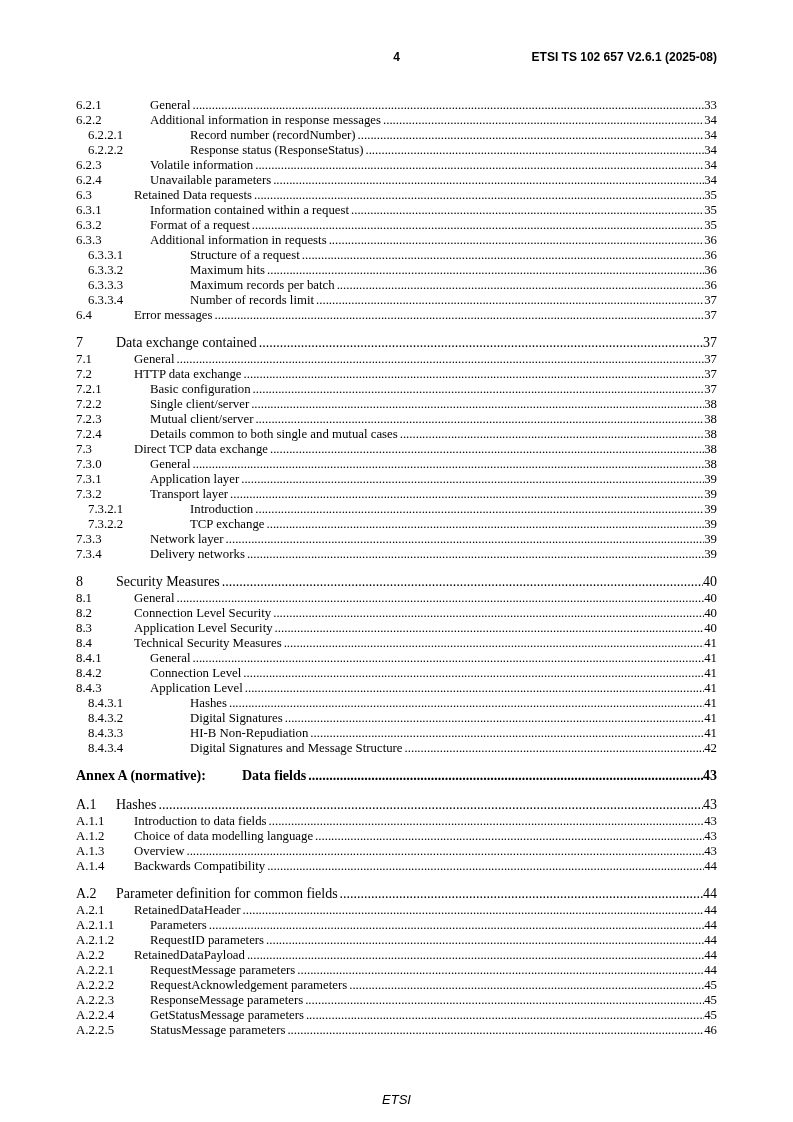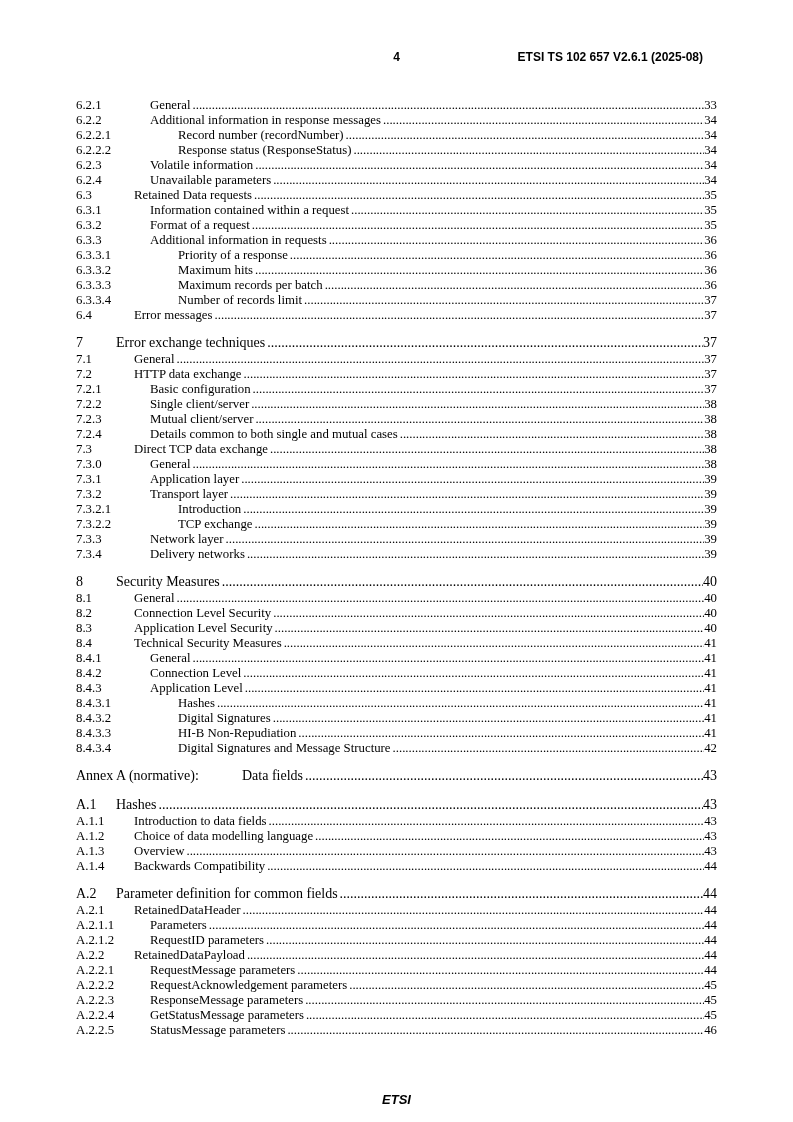--- a/index.html
+++ b/index.html
@@ -31,48 +31,48 @@
     font-weight: bold;
     font-size: 12px;
   }
   .header-page-num {
     position: absolute;
     left: 0; right: 0;
     text-align: center;
   }
   .header-doc-ref {
     position: absolute;
-    right: 14px;
+    right: 0;
     top: 0;
     white-space: nowrap;
     margin-left: 20px;
   }
   
   .toc-list { width: 100%; }
   .toc-line {
     display: flex;
     align-items: flex-end;
     font-size: 12.8px;
     line-height: 15px;
     white-space: nowrap;
   }
   .toc-line.space-before { margin-top: 10px; }
   .toc-line.lvl1, .toc-line.lvl0 {
     font-size: 14px;
     line-height: 19px;
   }
-  .toc-line.bold { font-weight: normal; }
+  .toc-line.bold { font-weight: bold; }
   .toc-num {
     flex: none;
     white-space: nowrap;
   }
   .lvl1 .toc-num { width: 40px; }
   .lvl2 .toc-num { width: 58px; }
   .lvl3 .toc-num { width: 74px; }
-  .lvl4 .toc-num { width: 102px; }
+  .lvl4 .toc-num { width: 102px; margin-left: 12px; }
   .lvl0 .toc-num { width: 166px; }
   .toc-title {
     flex: none;
     white-space: nowrap;
     padding-right: 2px;
   }
   .toc-dots {
     flex: 1 1 auto;
     overflow: hidden;
     white-space: nowrap;
@@ -86,21 +86,21 @@
     white-space: nowrap;
   }
   
   .footer {
     position: absolute;
     left: 0;
     width: 100%;
     top: 1092px;
     text-align: center;
     font-family: "Liberation Sans", "DejaVu Sans", sans-serif;
-    font-weight: bold;
+    font-weight: normal;
     font-style: italic;
     font-size: 13px;
   }
 </style>
 </head>
 <body>
 
 <div class="page-root">
 
   <div class="content">
@@ -167,21 +167,21 @@
           <span class="toc-page">35</span>
         </div>
         <div class="toc-line lvl3">
           <span class="toc-num">6.3.3</span>
           <span class="toc-title">Additional information in requests</span>
           <span class="toc-dots"></span>
           <span class="toc-page">36</span>
         </div>
         <div class="toc-line lvl4">
           <span class="toc-num">6.3.3.1</span>
-          <span class="toc-title">Priority of a response</span>
+          <span class="toc-title">Structure of a request</span>
           <span class="toc-dots"></span>
           <span class="toc-page">36</span>
         </div>
         <div class="toc-line lvl4">
           <span class="toc-num">6.3.3.2</span>
           <span class="toc-title">Maximum hits</span>
           <span class="toc-dots"></span>
           <span class="toc-page">36</span>
         </div>
         <div class="toc-line lvl4">
@@ -197,21 +197,21 @@
           <span class="toc-page">37</span>
         </div>
         <div class="toc-line lvl2">
           <span class="toc-num">6.4</span>
           <span class="toc-title">Error messages</span>
           <span class="toc-dots"></span>
           <span class="toc-page">37</span>
         </div>
         <div class="toc-line lvl1 space-before">
           <span class="toc-num">7</span>
-          <span class="toc-title">Error exchange techniques</span>
+          <span class="toc-title">Data exchange contained</span>
           <span class="toc-dots"></span>
           <span class="toc-page">37</span>
         </div>
         <div class="toc-line lvl2">
           <span class="toc-num">7.1</span>
           <span class="toc-title">General</span>
           <span class="toc-dots"></span>
           <span class="toc-page">37</span>
         </div>
         <div class="toc-line lvl2">

